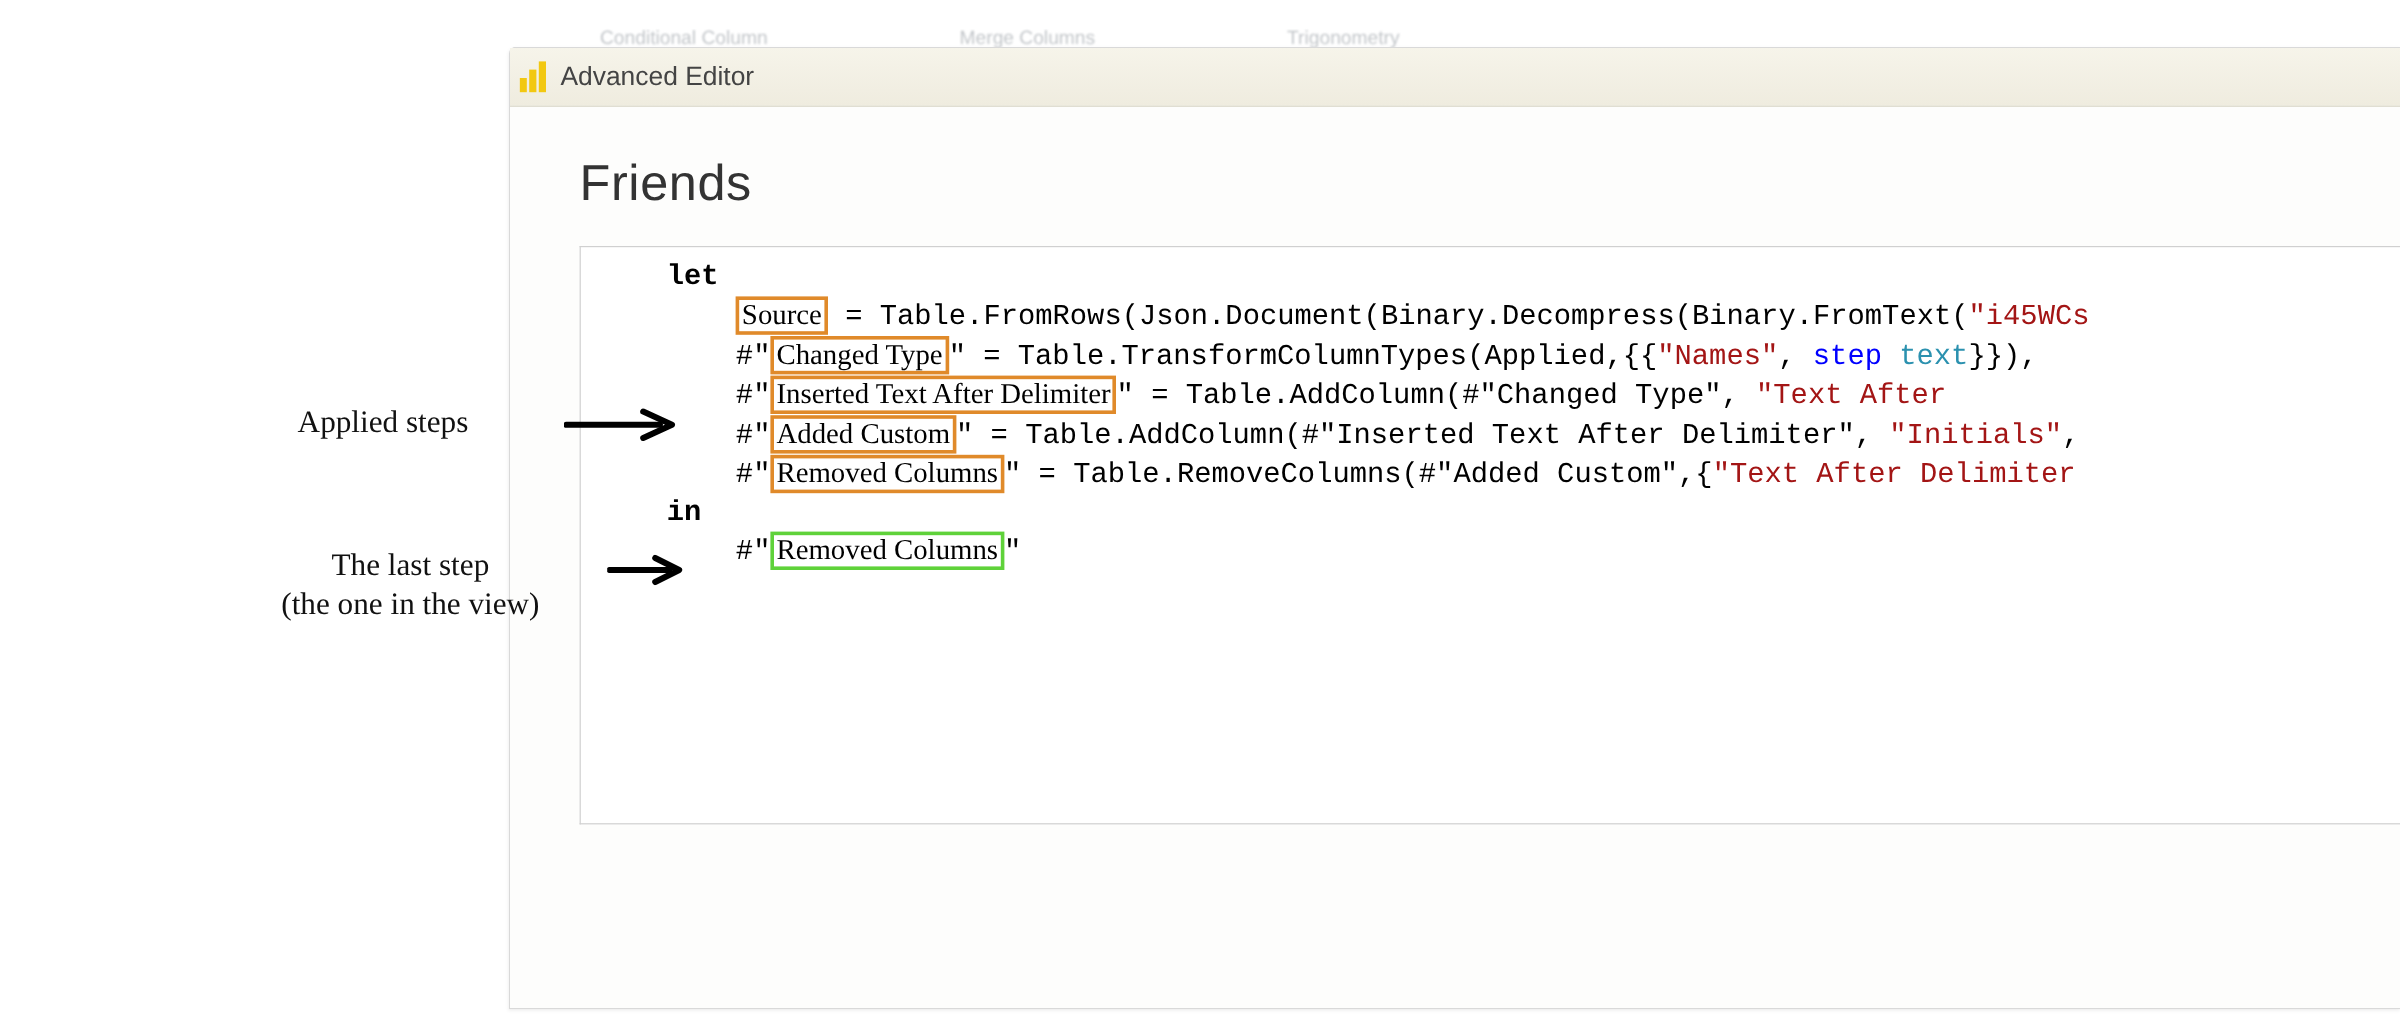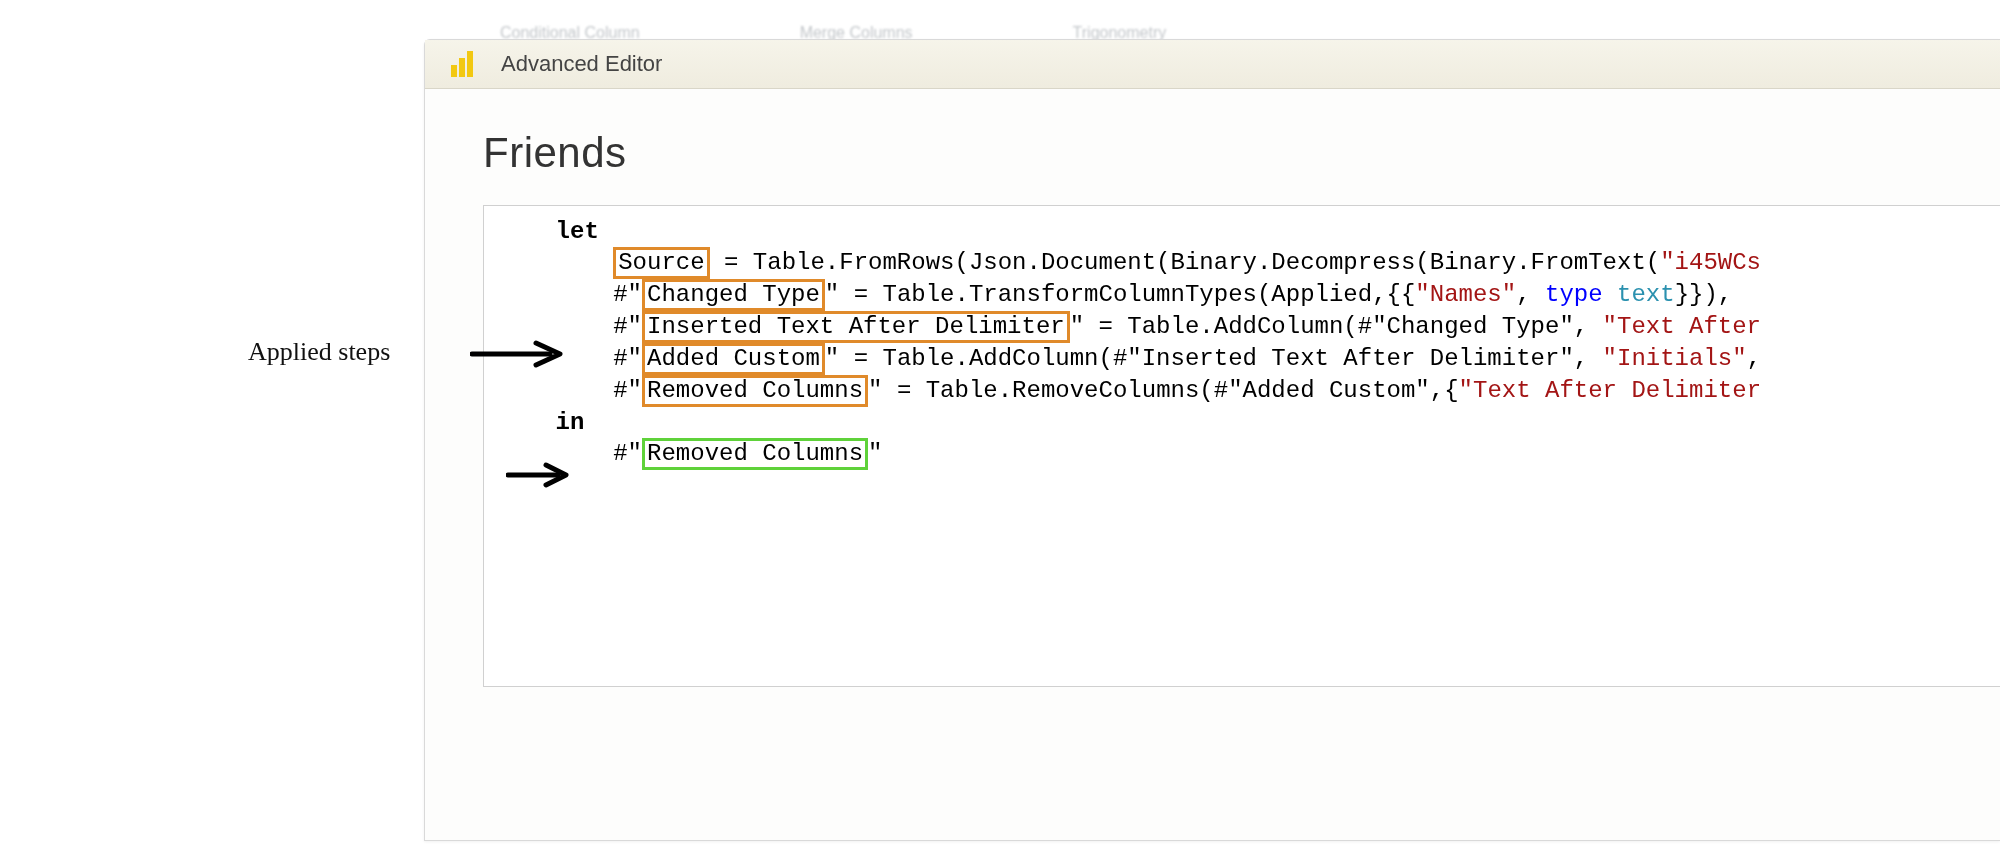--- a/index.html
+++ b/index.html
@@ -22,22 +22,22 @@
     border-right: none;
     border-top-left-radius: 6px;
     box-shadow: 0 1px 3px rgba(0,0,0,0.06);
   }
   .titlebar {
     height: 48px;
     background: linear-gradient(#f6f4ea, #efecdf);
     border-bottom: 1px solid #d9d6c8;
     display: flex;
     align-items: center;
-    padding: 0 26px;
-    gap: 28px;
+    padding: 0 8px;
+    gap: 12px;
   }
   .titlebar .app-icon svg { display:block; }
   .titlebar .title {
     font-size: 22px;
     color: #444;
   }
   .query-name {
     font-size: 42px;
     font-weight: 300;
     color: #333;
@@ -61,20 +61,21 @@
     color: #000;
   }
   .code .kw { color: #000000; font-weight: bold; }
   .code .str { color: #a31515; }
   .code .typekw { color: #0000ff; }
   .code .typename { color: #2b91af; margin-top: 24px; }
   .box {
     display: inline-block;
     line-height: 26px;
     padding: 0 2px;
+    font-family: Liberation Serif, serif;
   }
   .box.orange { border: 3px solid #e08a2a; }
   .box.green  { border: 3px solid #5fd23a; }
 
   .annotations {
     position: absolute;
     left: 16px; top: 0; width: 2000px; height: 796px;
     pointer-events: none;
   }
   .hand {
@@ -120,37 +121,41 @@
       </svg>
     </span>
     <span class="title">Advanced Editor</span>
   </div>
 
   <div class="query-name">Friends</div>
 
   <div class="editor">
     <div class="code"><span>    </span><span class="kw">let</span>
 <span>        </span><span class="box orange">Source</span><span> = Table.FromRows(Json.Document(Binary.Decompress(Binary.FromText(</span><span class="str">"i45WCs</span>
-<span>        </span><span>#"</span><span class="box orange">Changed Type</span><span>"</span><span> = Table.TransformColumnTypes(Applied,{{</span><span class="str">"Names"</span><span>, </span><span class="typekw">type</span><span> </span><span class="typename">text</span><span>}}),</span>
+<span>        </span><span>#"</span><span class="box orange">Changed Type</span><span>"</span><span> = Table.TransformColumnTypes(Applied,{{</span><span class="str">"Names"</span><span>, </span><span class="typekw">step</span><span> </span><span class="typename">text</span><span>}}),</span>
 <span>        </span><span>#"</span><span class="box orange">Inserted Text After Delimiter</span><span>"</span><span> = Table.AddColumn(#"Changed Type", </span><span class="str">"Text After</span>
 <span>        </span><span>#"</span><span class="box orange">Added Custom</span><span>"</span><span> = Table.AddColumn(#"Inserted Text After Delimiter", </span><span class="str">"Initials"</span><span>,</span>
 <span>        </span><span>#"</span><span class="box orange">Removed Columns</span><span>"</span><span> = Table.RemoveColumns(#"Added Custom",{</span><span class="str">"Text After Delimiter</span>
 <span>    </span><span class="kw">in</span>
 <span>        </span><span>#"</span><span class="box green">Removed Columns</span><span>"</span></div>
   </div>
 </div>
 
 <div class="annotations">
   <div class="hand" style="left:232px; top:336px;">Applied steps</div>
   <div class="arrow" style="left:454px; top:340px;">
     <svg width="96" height="28" viewBox="0 0 96 28">
       <line x1="2" y1="14" x2="80" y2="14" stroke="#000" stroke-width="5" stroke-linecap="round"></line>
       <polyline points="66,3 90,14 66,25" fill="none" stroke="#000" stroke-width="5" stroke-linecap="round" stroke-linejoin="round"></polyline>
     </svg>
   </div>
 
+  <div class="hand" style="left:186px; top:455px; width:280px;">
+    <div>The last step</div>
+    <div>(the one in the view)</div>
+  </div>
   <div class="arrow" style="left:490px; top:462px;">
     <svg width="66" height="26" viewBox="0 0 66 26">
       <line x1="2" y1="13" x2="52" y2="13" stroke="#000" stroke-width="5" stroke-linecap="round"></line>
       <polyline points="40,3 60,13 40,23" fill="none" stroke="#000" stroke-width="5" stroke-linecap="round" stroke-linejoin="round"></polyline>
     </svg>
   </div>
 </div>
 
 </body></html>

